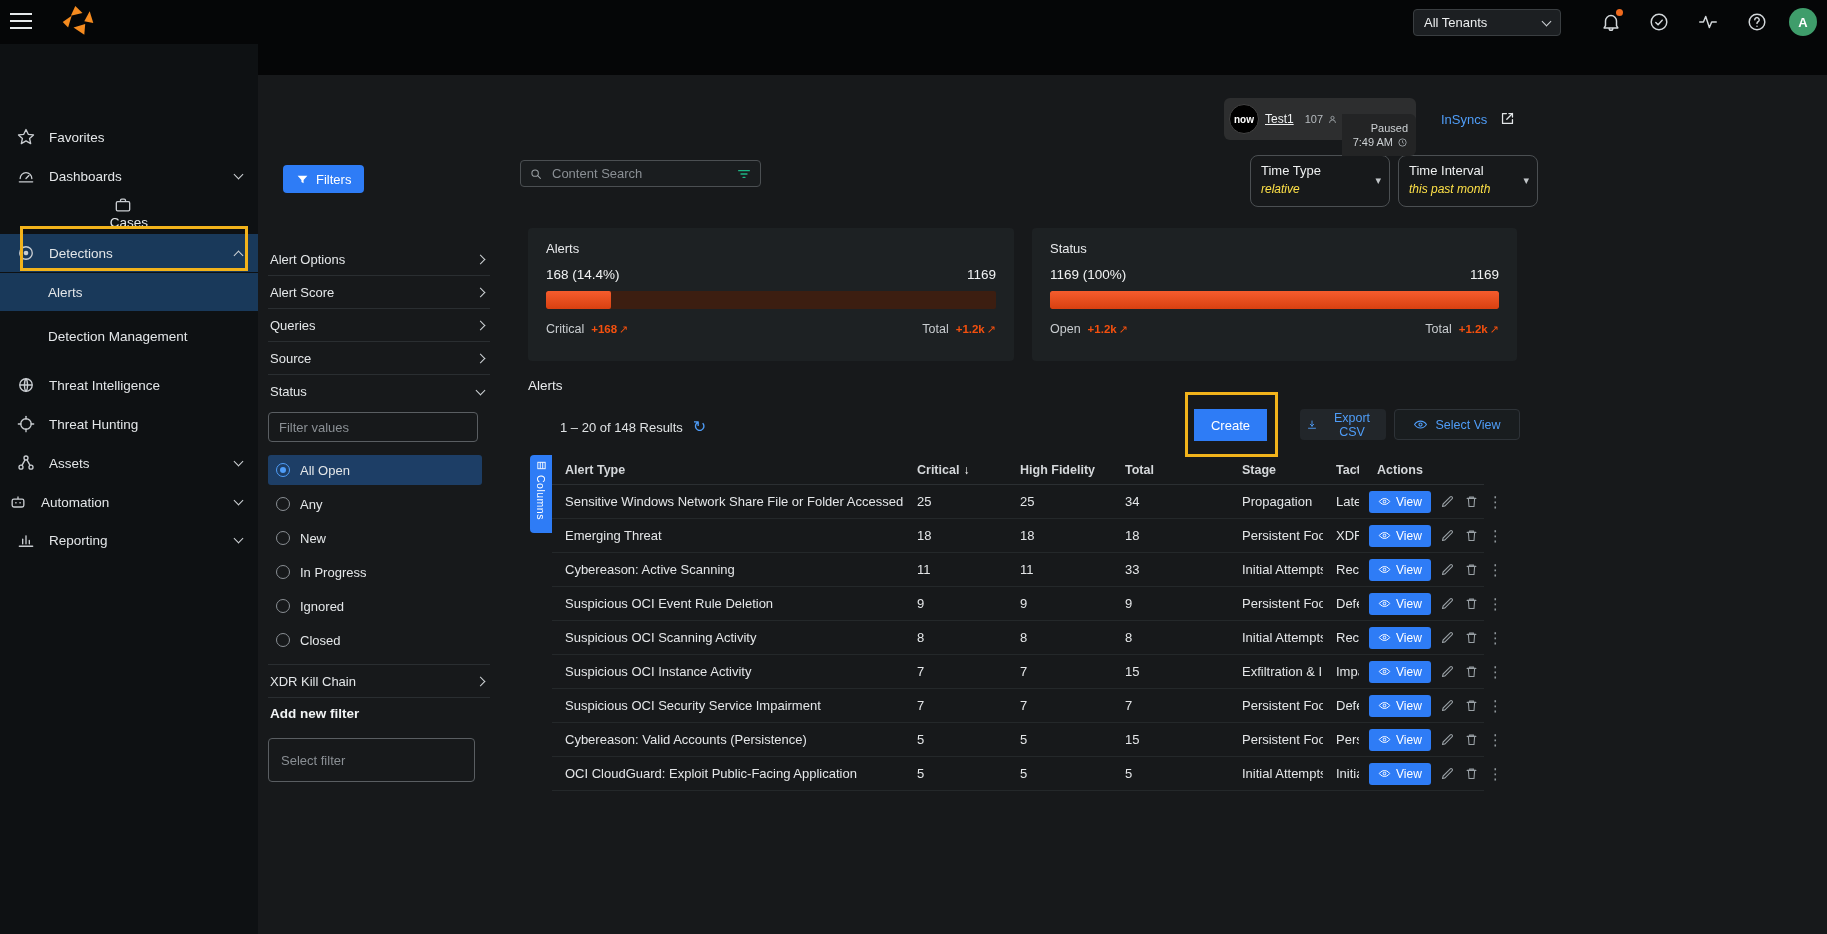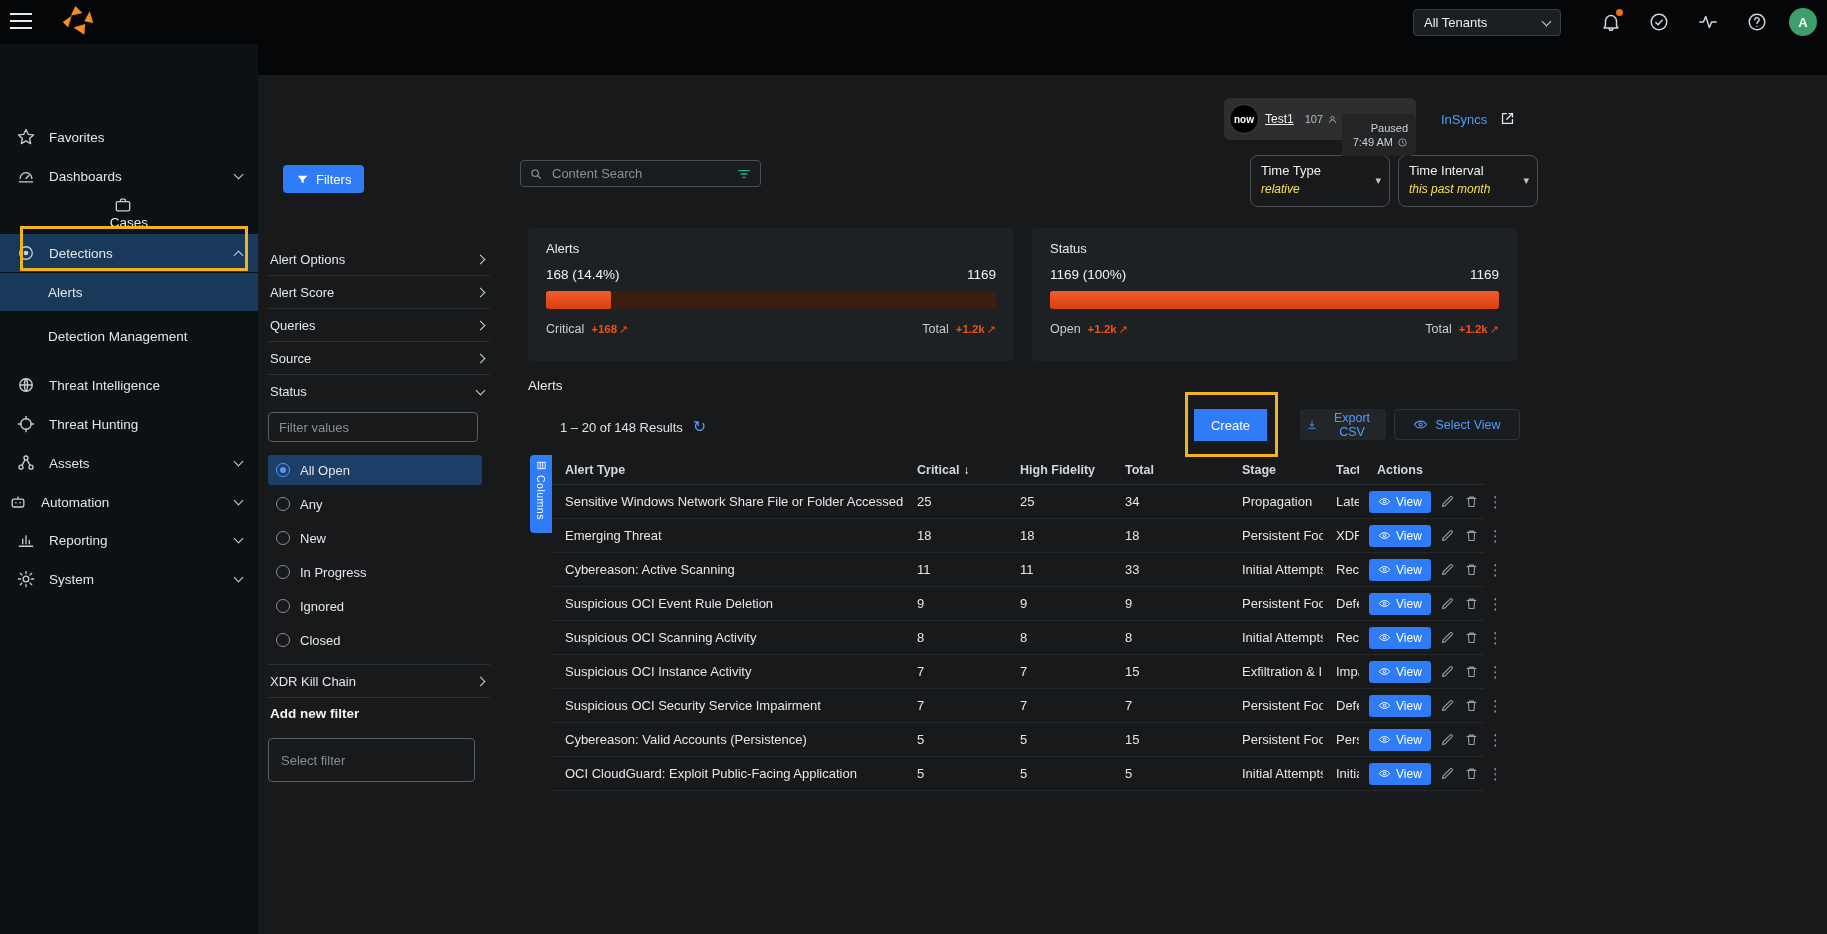--- a/index.html
+++ b/index.html
@@ -255,29 +255,20 @@
       <span class="ic"><svg viewBox="0 0 24 24" fill="none" stroke="currentColor" stroke-width="1.6" stroke-linecap="round">
             <path d="M4 19.5h16"></path>
             <line x1="8" y1="16.5" x2="8" y2="11"></line>
             <line x1="12" y1="16.5" x2="12" y2="7"></line>
             <line x1="16" y1="16.5" x2="16" y2="12.5"></line>
           </svg></span>
       <span>Reporting</span>
       <span class="spacer"></span>
         <span class="chev down"></span>
     </div>
-    <div class="srow" style="top:516px;">
-      <span class="ic"><svg viewBox="0 0 24 24" fill="none" stroke="currentColor" stroke-width="1.6" stroke-linecap="round">
-            <circle cx="12" cy="12" r="3.4"></circle>
-            <path d="M12 2.8v2.7M12 18.5v2.7M2.8 12h2.7M18.5 12h2.7M5.2 5.2l1.9 1.9M16.9 16.9l1.9 1.9M18.8 5.2l-1.9 1.9M7.1 16.9l-1.9 1.9"></path>
-          </svg></span>
-      <span>System</span>
-      <span class="spacer"></span>
-        <span class="chev down"></span>
-    </div>
   </aside>
 
   <div class="top-strip"></div>
 
   <div class="annot annot-alerts"></div>
   <div class="annot annot-create"></div>
 
   <button class="filters-btn">
     <svg viewBox="0 0 24 24" fill="currentColor">
         <path d="M3 5h18l-7 8v6l-4-2.2V13z"></path>

